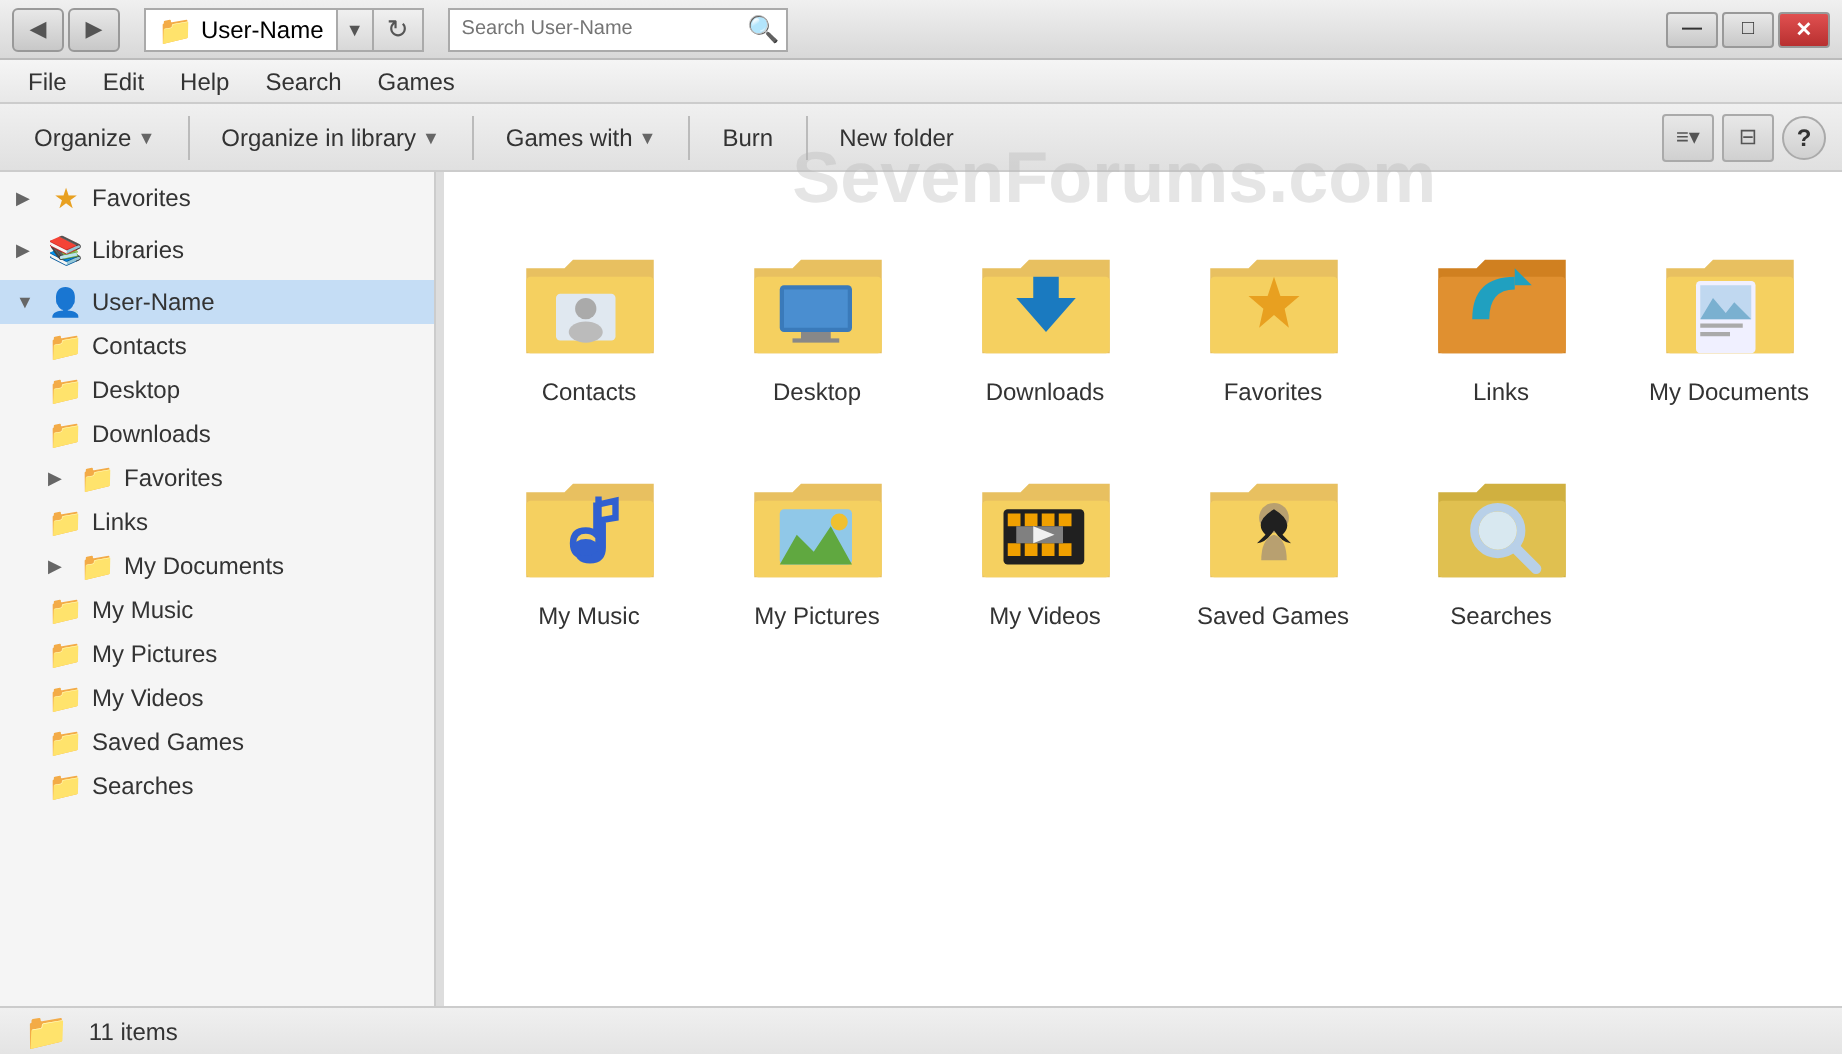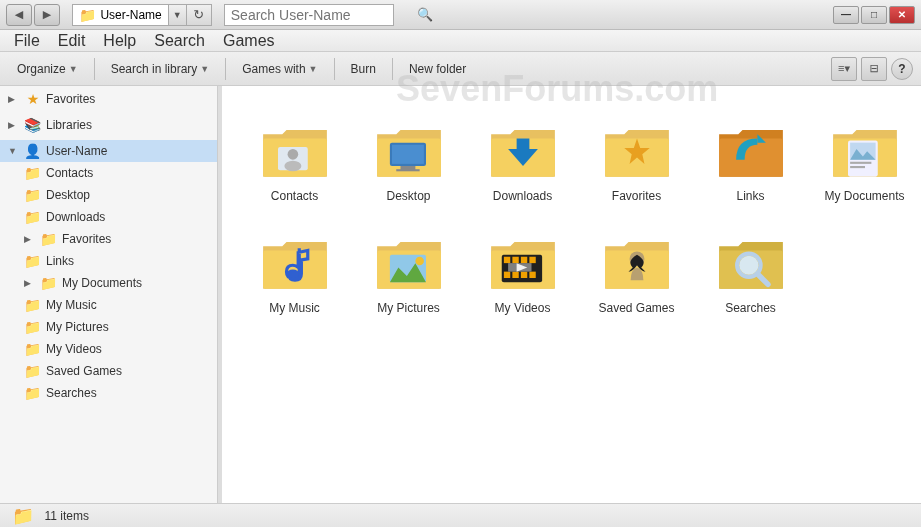--- a/index.html
+++ b/index.html
@@ -96,21 +96,21 @@
       border: 1px solid #aaa;
       height: 22px;
       width: 170px;
       background: #fff;
     }
     .search-box input {
       flex: 1;
       border: none;
       outline: none;
       padding: 2px 6px;
-      font-size: 14px;
+      font-size: 10px;
       color: #999;
       background: transparent;
     }
     .search-icon-btn {
       width: 22px;
       height: 20px;
       display: flex;
       align-items: center;
       justify-content: center;
       cursor: pointer;
@@ -143,21 +143,21 @@
       height: 22px;
       display: flex;
       align-items: center;
       padding: 0 6px;
       border-bottom: 1px solid #ccc;
       gap: 2px;
     }
     .menu-item {
       padding: 2px 8px;
       cursor: pointer;
-      font-size: 16px;
+      font-size: 12px;
       color: #333;
     }
     .watermark {
       position: absolute;
       top: 68px;
       left: 50%;
       transform: translateX(-20%);
       font-size: 36px;
       font-weight: bold;
       color: rgba(180,180,180,0.35);
@@ -383,21 +383,21 @@
   <div class="menu-item">Games</div>
 </div>
 
 <div class="toolbar">
   <div class="toolbar-btn">
     <span>Organize</span>
     <span class="arrow">▼</span>
   </div>
   <div class="toolbar-sep"></div>
   <div class="toolbar-btn">
-    <span>Search in library</span>
+    <span>Organize in library</span>
     <span class="arrow">▼</span>
   </div>
   <div class="toolbar-sep"></div>
   <div class="toolbar-btn">
     <span>Games with</span>
     <span class="arrow">▼</span>
   </div>
   <div class="toolbar-sep"></div>
   <div class="toolbar-btn">
     <span>Burn</span>

